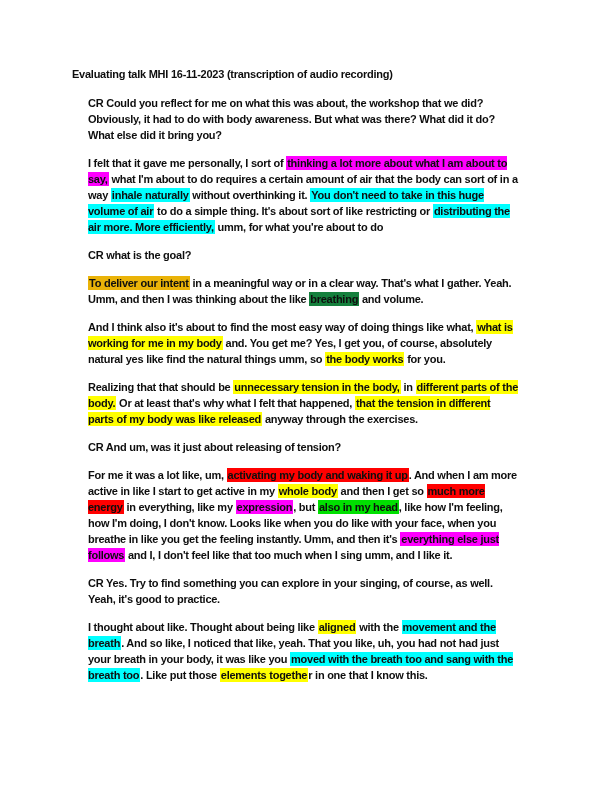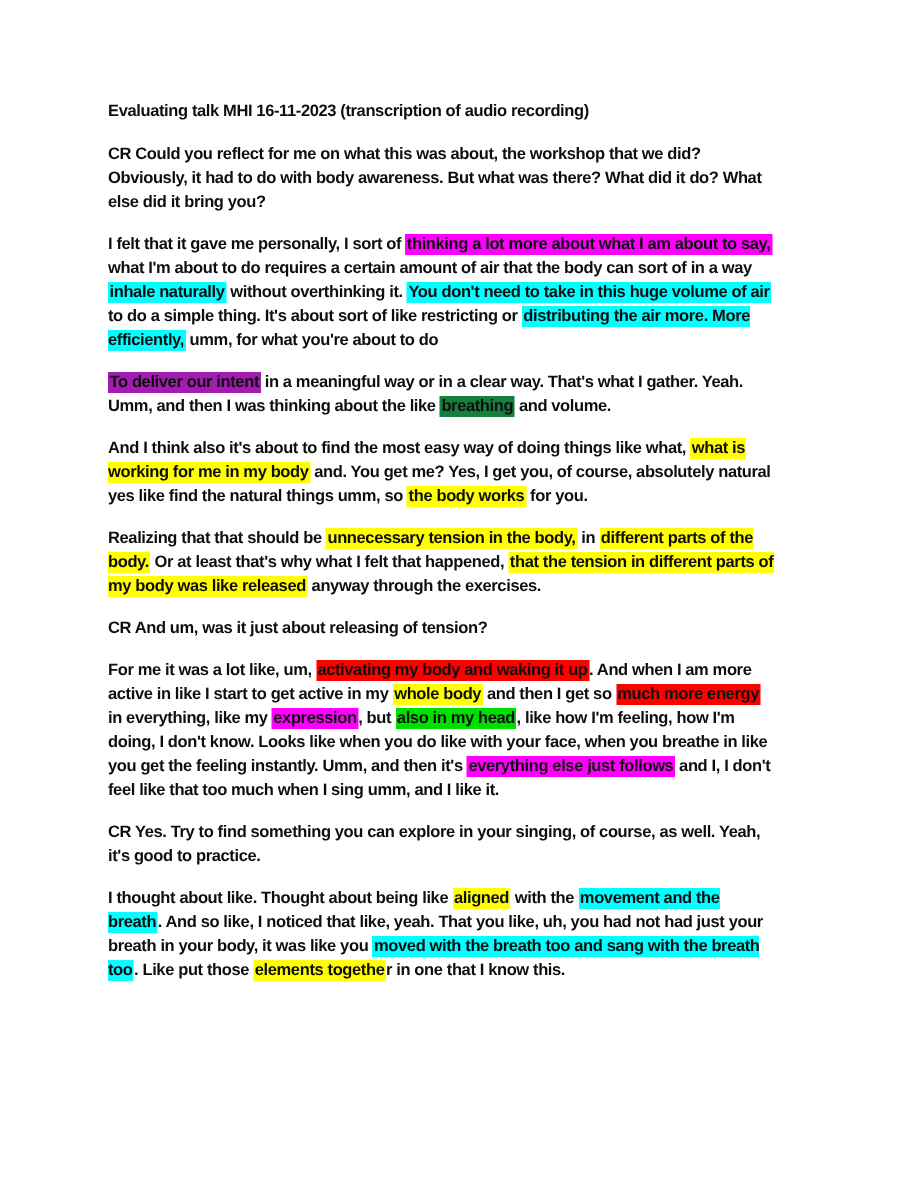--- a/index.html
+++ b/index.html
@@ -16,21 +16,21 @@
     padding: 66px 94px 0 72px;
     overflow: hidden;
     font-family: "Liberation Sans", sans-serif;
     font-size: 11px;
     line-height: 16px;
     letter-spacing: -0.25px;
     color: #0e0e0e;
     font-weight: 700;
   }
   .para {
-    margin: 0 0 12px 0;
+    margin: 0 0 12px 16px;
   }
   .doc-title {
     margin: 0 0 13px 0;
   }
   span[data-hl] {
     font-weight: 700;
     padding: 1px 1px;
   }
 </style>
 </head>
@@ -41,23 +41,26 @@
   <p class="doc-title">Evaluating talk MHI 16-11-2023 (transcription of audio recording)</p>
 
   <p class="para">
     <span>CR Could you reflect for me on what this was about, the workshop that we did? Obviously, it had to do with body awareness. But what was there? What did it do? What else did it bring you?</span>
   </p>
 
   <p class="para">
     <span>I felt that it gave me personally, I sort of </span><span data-hl="magenta" style="background-color: rgb(255, 0, 255);">thinking a lot more about what I am about to say,</span><span> what I'm about to do requires a certain amount of air that the body can sort of in a way </span><span data-hl="cyan" style="background-color: rgb(0, 255, 255);">inhale naturally</span><span> without overthinking it. </span><span data-hl="cyan" style="background-color: rgb(0, 255, 255);">You don't need to take in this huge volume of air</span><span> to do a simple thing. It's about sort of like restricting or </span><span data-hl="cyan" style="background-color: rgb(0, 255, 255);">distributing the air more. More efficiently,</span><span> umm, for what you're about to do</span>
   </p>
 
+  <p class="para">
+    <span>CR what is the goal?</span>
+  </p>
 
   <p class="para">
-    <span data-hl="magenta" style="background-color: #a21caf;">To deliver our intent</span><span> in a meaningful way or in a clear way. That's what I gather. Yeah. Umm, and then I was thinking about the like </span><span data-hl="cyan" style="background-color: #15803d;">breathing</span><span> and volume.</span>
+    <span data-hl="magenta" style="background-color: #eab308;">To deliver our intent</span><span> in a meaningful way or in a clear way. That's what I gather. Yeah. Umm, and then I was thinking about the like </span><span data-hl="cyan" style="background-color: #15803d;">breathing</span><span> and volume.</span>
   </p>
 
   <p class="para">
     <span>And I think also it's about to find the most easy way of doing things like what, </span><span data-hl="yellow" style="background-color: rgb(255, 255, 0);">what is working for me in my body</span><span> and. You get me? Yes, I get you, of course, absolutely natural yes like find the natural things umm, so </span><span data-hl="yellow" style="background-color: rgb(255, 255, 0);">the body works</span><span> for you.</span>
   </p>
 
   <p class="para">
     <span>Realizing that that should be </span><span data-hl="yellow" style="background-color: rgb(255, 255, 0);">unnecessary tension in the body,</span><span> in </span><span data-hl="yellow" style="background-color: rgb(255, 255, 0);">different parts of the body.</span><span> Or at least that's why what I felt that happened, </span><span data-hl="yellow" style="background-color: rgb(255, 255, 0);">that the tension in different parts of my body was like released</span><span> anyway through the exercises.</span>
   </p>
 

